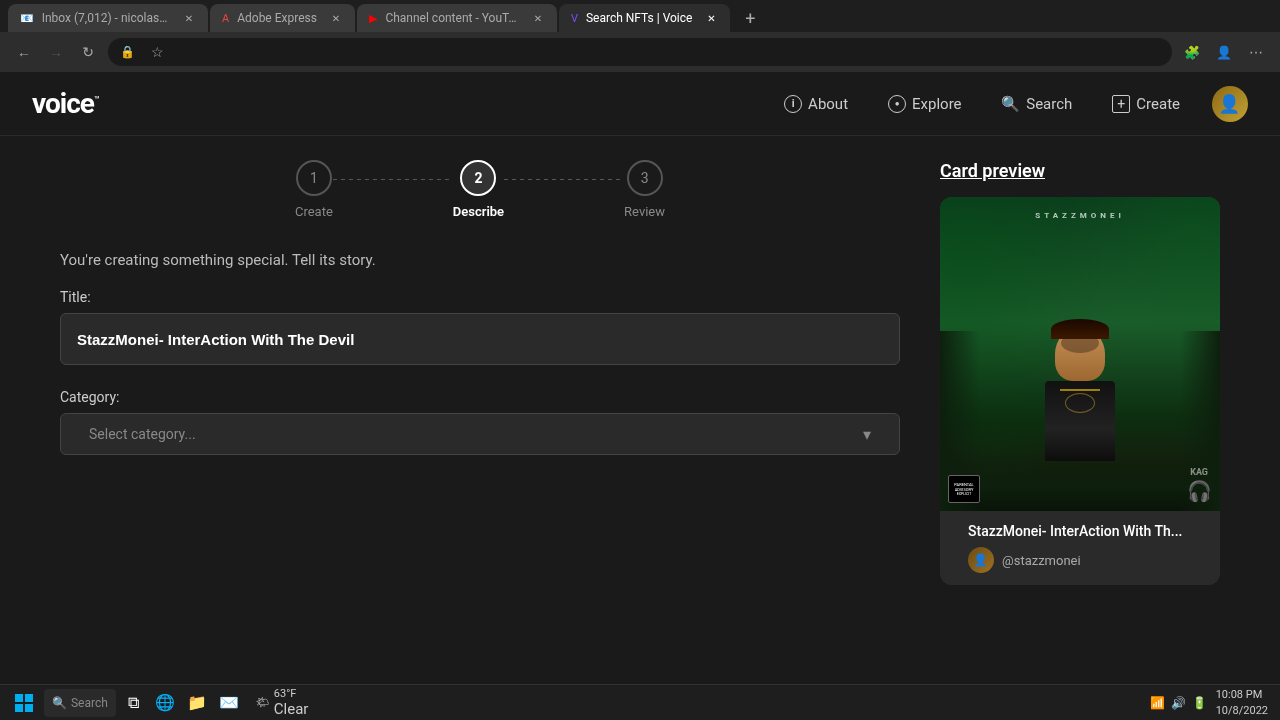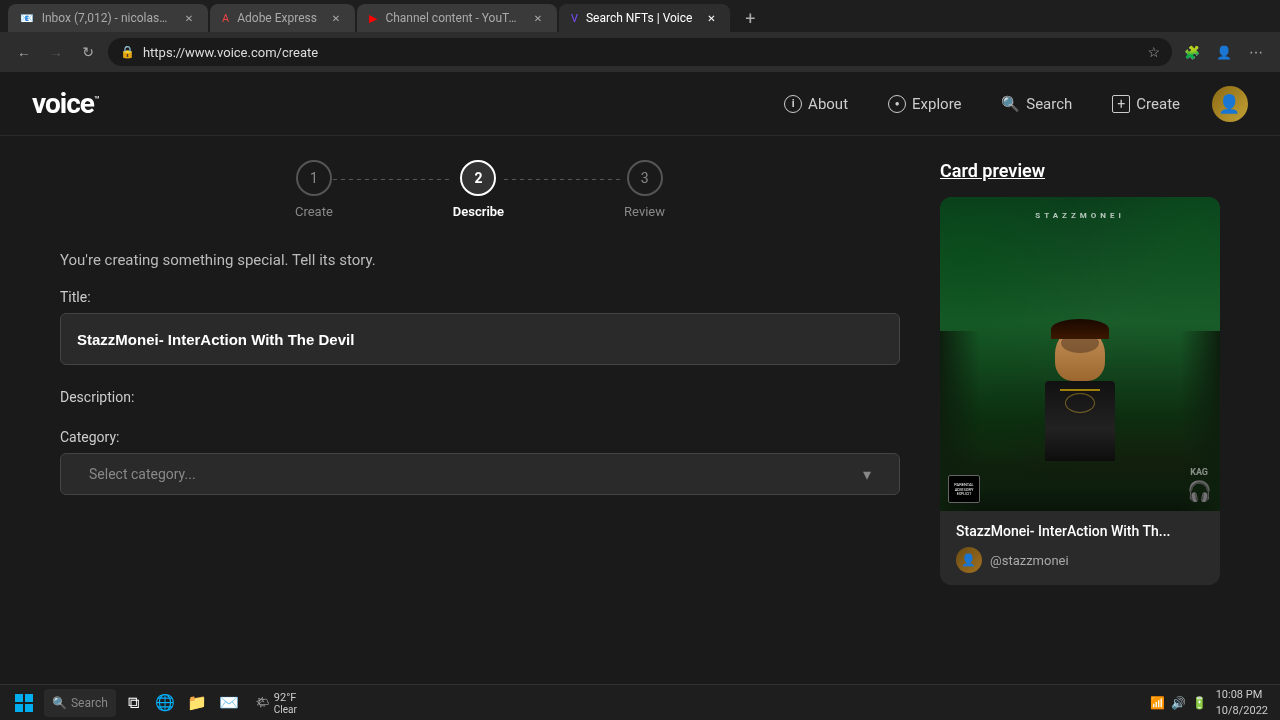--- a/index.html
+++ b/index.html
@@ -385,21 +385,21 @@
       left: 0;
       right: 0;
       bottom: 0;
       background: 
         radial-gradient(ellipse at 10% 20%, rgba(0,80,20,0.4) 0%, transparent 40%),
         radial-gradient(ellipse at 90% 10%, rgba(10,100,30,0.3) 0%, transparent 35%),
         radial-gradient(ellipse at 20% 80%, rgba(0,60,15,0.2) 0%, transparent 30%);
     }
 
     .nft-card-info {
-      padding: 12px 16px;
+      padding: 12px 28px;
       background: #2a2a2a;
     }
 
     .nft-card-name {
       font-size: 14px;
       font-weight: 500;
       color: #ffffff;
       margin-bottom: 8px;
       white-space: nowrap;
       overflow: hidden;
@@ -535,21 +535,20 @@
       <span class="tab-close">✕</span>
     </div>
     <div class="new-tab">+</div>
   </div>
   <div class="browser-toolbar">
     <div class="nav-btn">←</div>
     <div class="nav-btn" style="color:#555;">→</div>
     <div class="nav-btn">↻</div>
     <div class="address-bar">
       <span style="color:#aaa;font-size:12px;">🔒</span>
-      <span style="flex:1;">https://www.voice.com/create</span>
       <div class="address-bar-icons">
         <span style="color:#aaa;font-size:14px;">☆</span>
       </div>
     </div>
     <div class="nav-btn" style="font-size:13px;">🧩</div>
     <div class="nav-btn" style="font-size:13px;">👤</div>
     <div class="nav-btn">⋯</div>
   </div>
 </div>
 
@@ -609,21 +608,20 @@
       </div>
 
       <p class="section-subtitle">You're creating something special. Tell its story.</p>
 
       <div class="form-group">
         <label class="form-label">Title:</label>
         <input type="text" class="form-input title-input" value="StazzMonei- InterAction With The Devil" style="">
       </div>
 
       <div class="form-group">
-        <label class="form-label">Description:</label>
       </div>
 
       <div class="form-group">
         <label class="form-label">Category:</label>
         <div style="height:42px;background:#2a2a2a;border:1px solid #444;border-radius:6px;display:flex;align-items:center;padding:0 28px;justify-content:space-between;cursor:pointer;">
           <span style="color:#888;font-size:14px;">Select category...</span>
           <span style="color:#888;">▾</span>
         </div>
       </div>
     </div>
@@ -699,22 +697,22 @@
     <span style="color:#888;">Search</span>
   </div>
   <div class="taskbar-icon">⧉</div>
   <div class="taskbar-icon" style="color:#0078d4;">🌐</div>
   <div class="taskbar-icon">📁</div>
   <div class="taskbar-icon">✉️</div>
 
   <div class="weather-widget">
     <span>🌤</span>
     <div>
-      <div>92°F</div>
-      <div style="font-size:10px;">Clear</div>
+      <div>63°F</div>
+      <div style="font-size:15px;">Clear</div>
     </div>
   </div>
 
   <div class="taskbar-right">
     <div class="system-tray">
       <span style="font-size:12px;">📶</span>
       <span style="font-size:12px;">🔊</span>
       <span style="font-size:12px;">🔋</span>
     </div>
     <div class="time-display">

